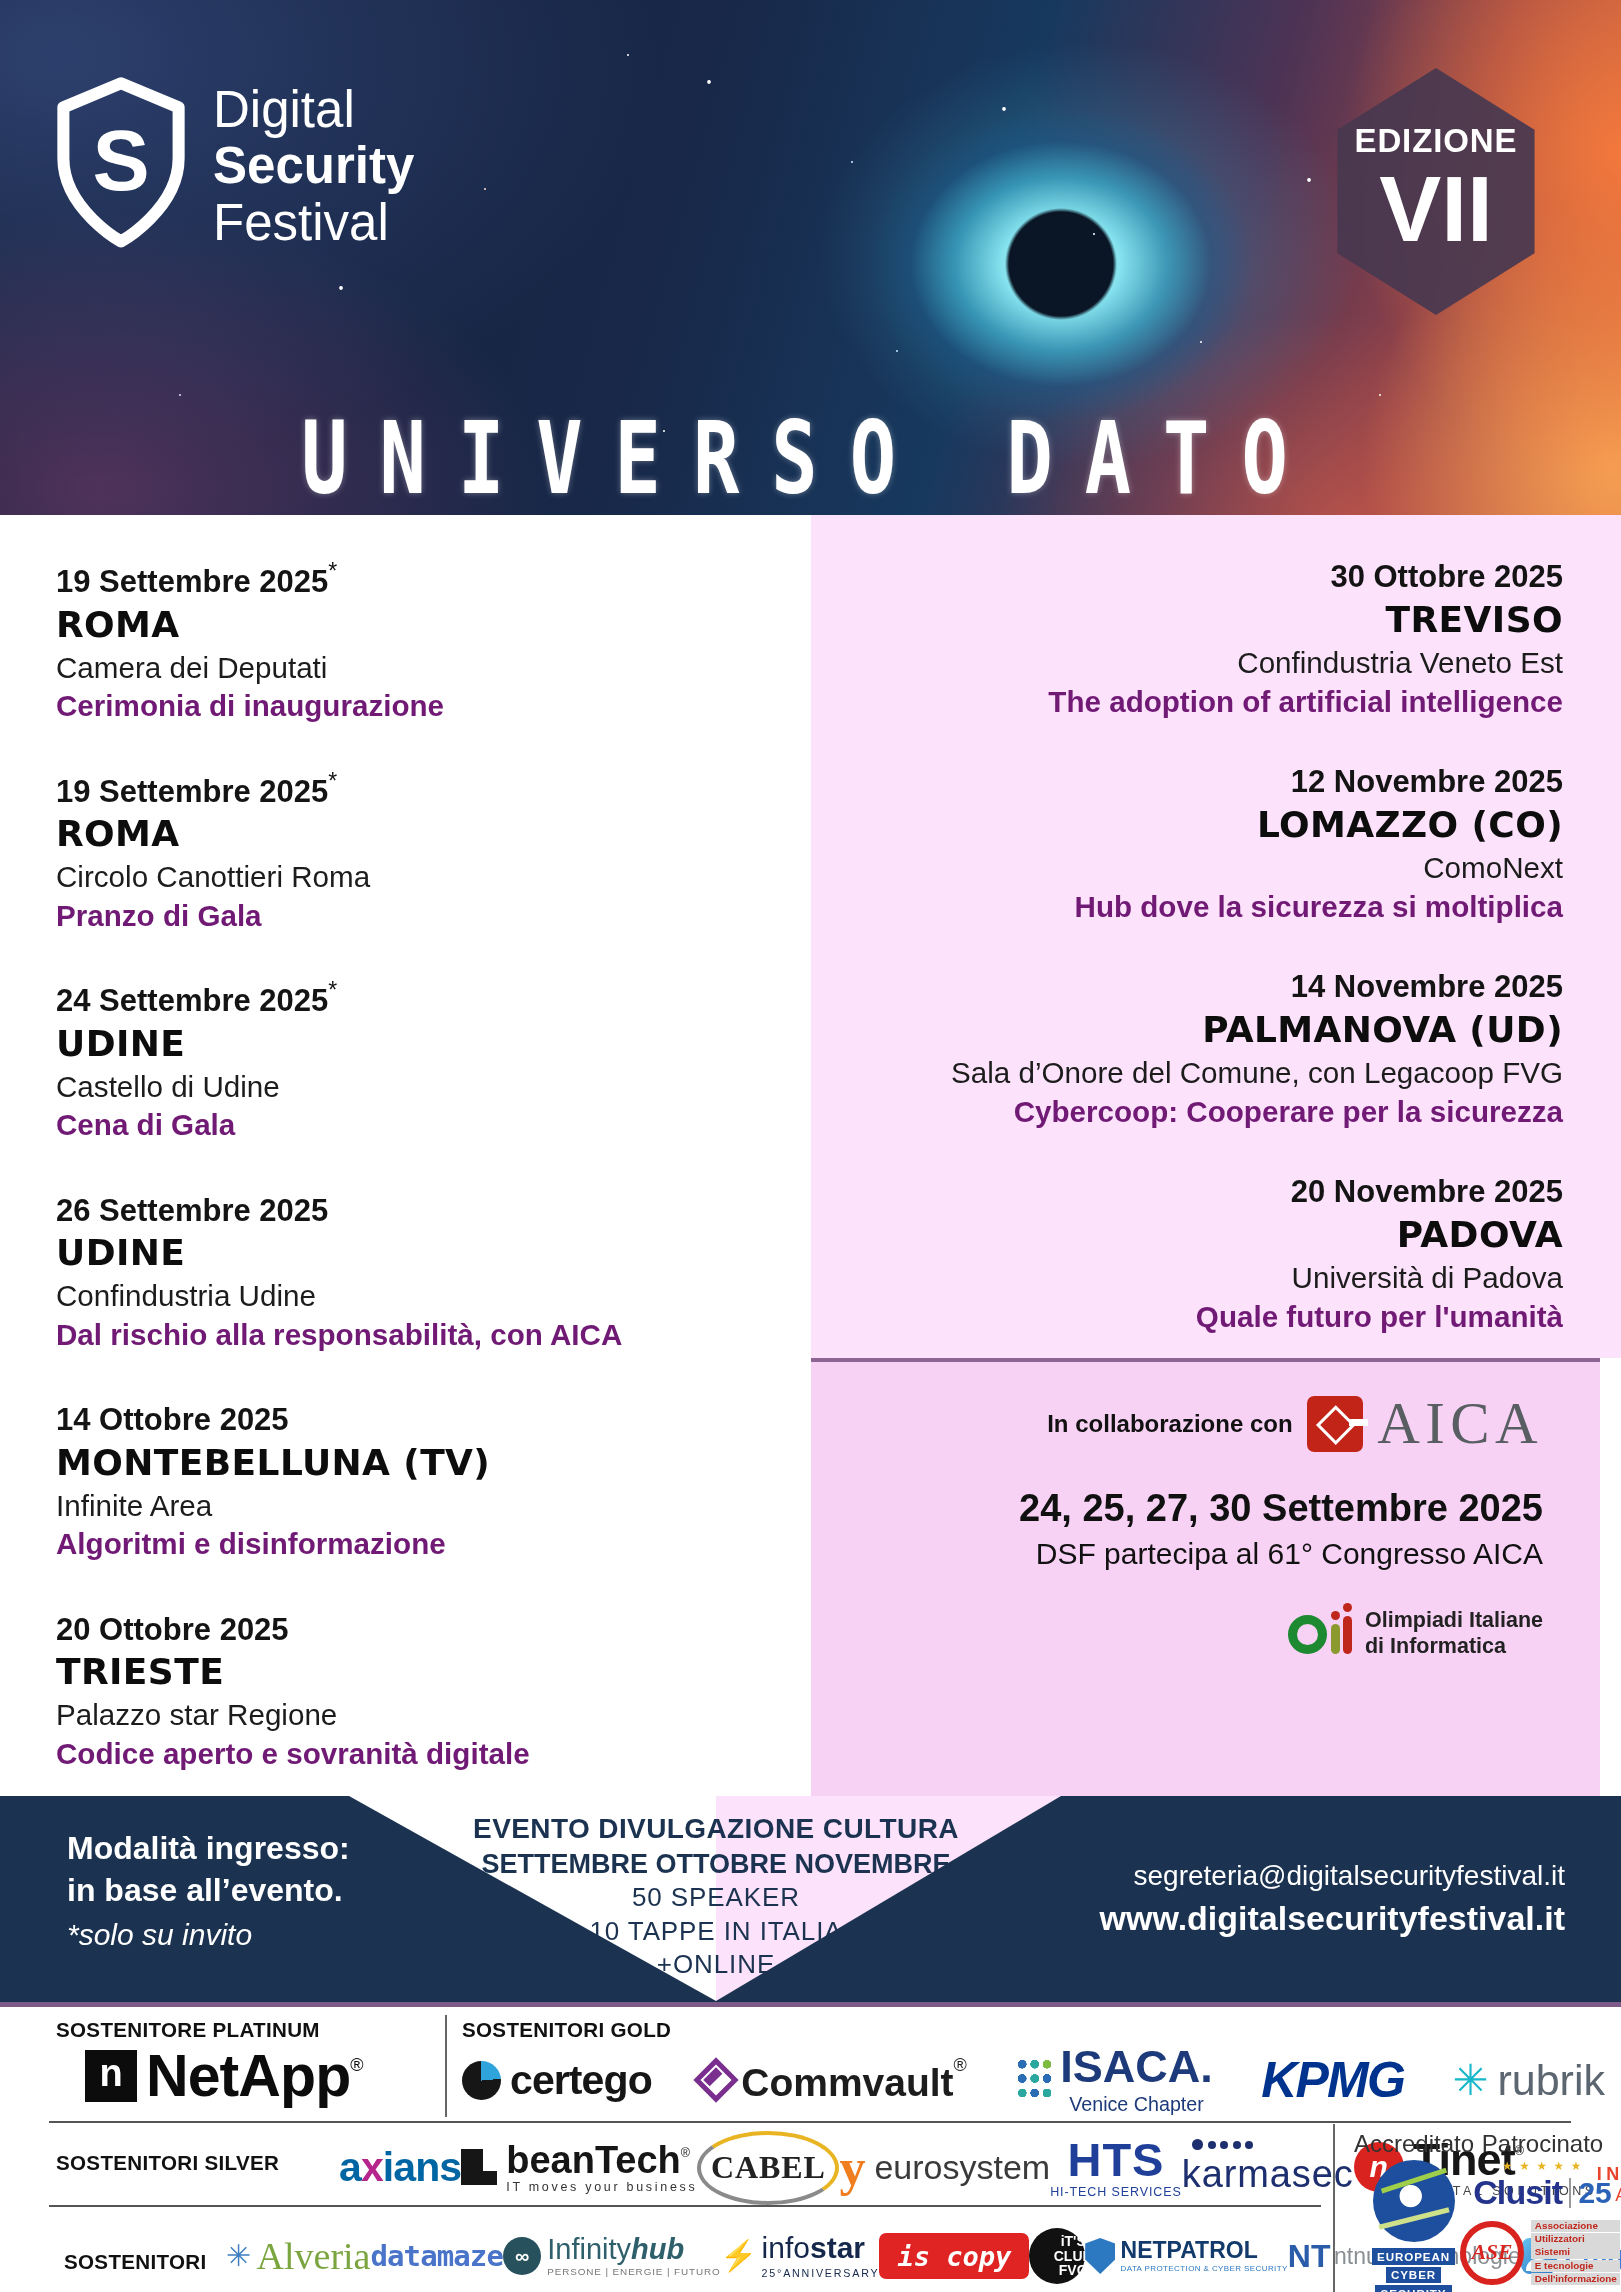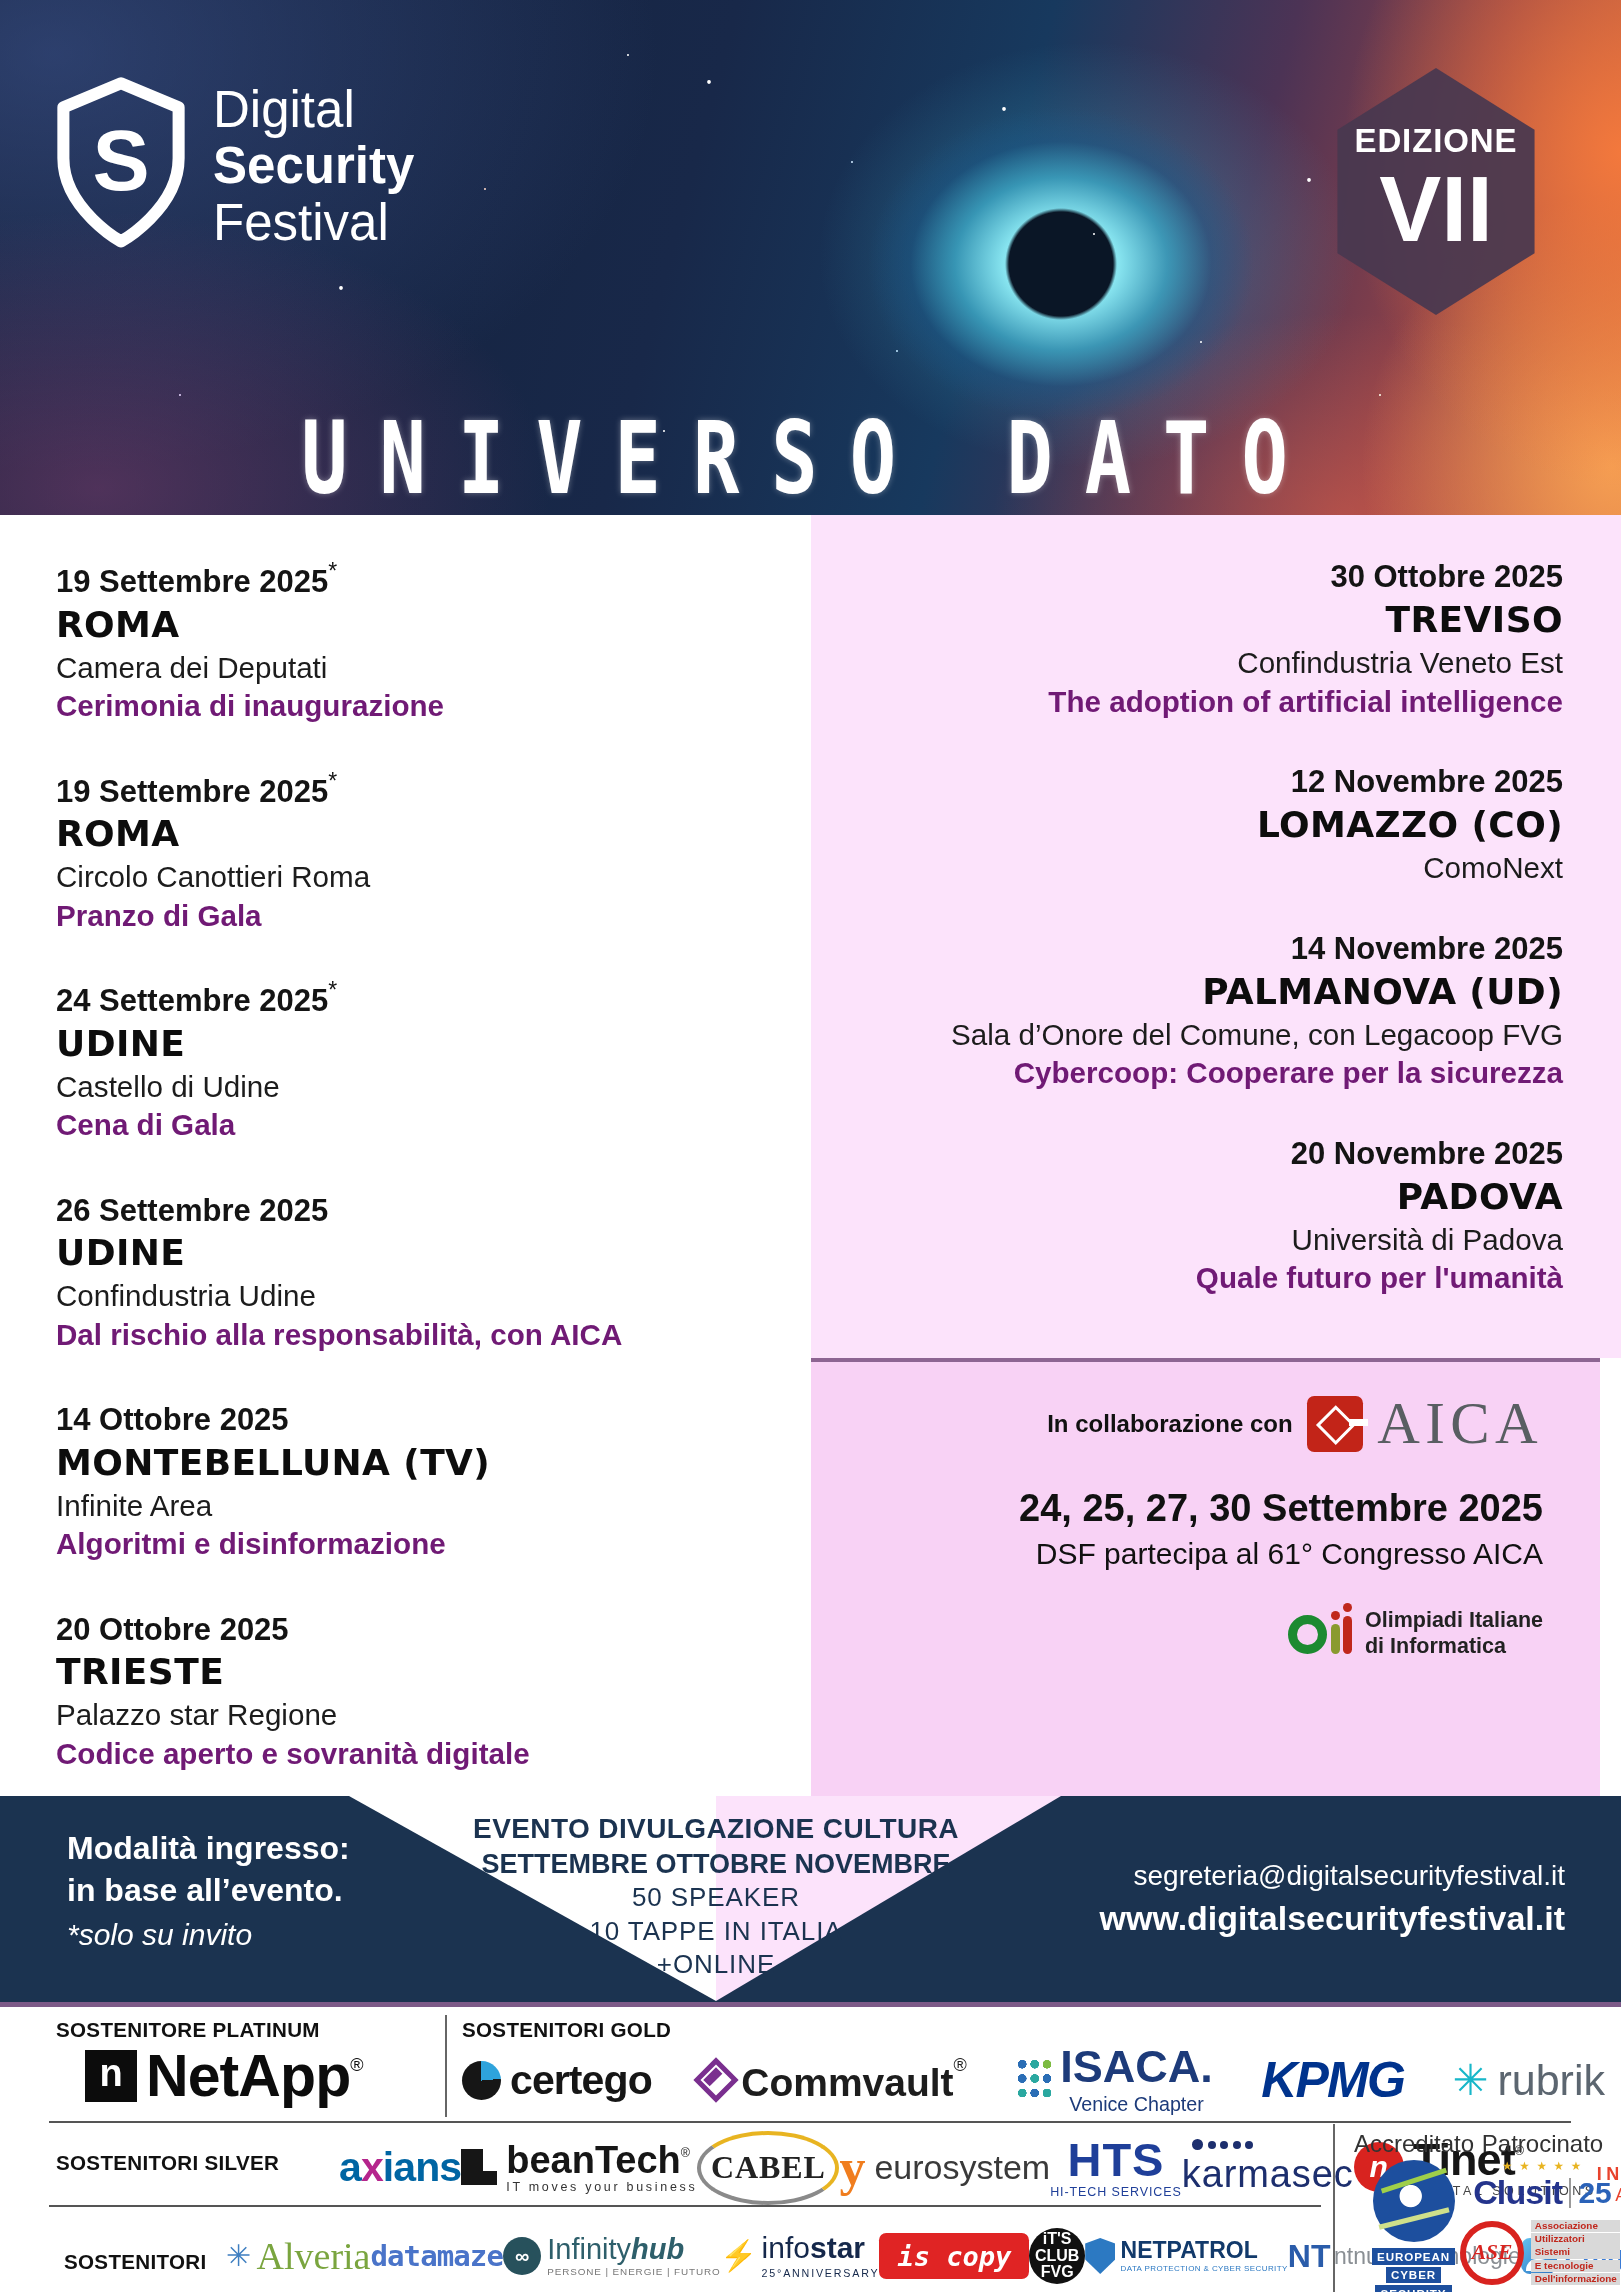--- a/index.html
+++ b/index.html
@@ -153,21 +153,21 @@
   .ih-tx{font-size:29px;color:#2e5f6b;line-height:1;}
   .ih-tx b{font-style:italic;}
   .ih-tag{font-size:9.9px;color:#777;letter-spacing:0.9px;margin-top:2.7px;}
   .if-ic{font-size:30px;color:#2aa3e8;line-height:1;}
   .if-wrap{text-align:left;}
   .if-tx{font-size:30px;color:#15284b;line-height:1;}
   .if-tx b{font-weight:700;}
   .if-tag{font-size:10.7px;color:#15284b;letter-spacing:1.8px;margin-top:4px;}
   .iscopy{background:#e02424;border-radius:7.2px;padding:7.2px 18px;color:#fff;font-size:27px;font-weight:700;font-style:italic;font-family:"DejaVu Sans Mono",monospace;}
   .its{width:56px;height:56px;border-radius:50%;background:#111;color:#fff;display:flex;flex-direction:column;align-items:center;justify-content:center;line-height:1.05;}
-  .its span{font-size:16px;font-weight:700;}
+  .its span{font-size:14px;font-weight:700;padding-left:32px;}
   .np-ic{width:30px;height:36px;background:#2c79c2;clip-path:polygon(50% 0,100% 15%,100% 60%,50% 100%,0 60%,0 15%);}
   .np-wrap{text-align:left;}
   .np-tx{font-size:23px;font-weight:700;color:#123a6b;line-height:1;}
   .np-tag{font-size:8px;color:#2c79c2;letter-spacing:0.4px;margin-top:1.8px;}
   .nt-mk{font-size:32px;font-weight:700;color:#2a5caa;}
   .nt-tx{font-size:23px;color:#8a8f94;}
   .pr-ic{width:36px;height:36px;border-radius:9px;background:linear-gradient(135deg,#63c3f0,#2a6fc0);position:relative;}
   .pr-ic::before{content:"";position:absolute;left:11.6px;top:6.3px;width:12.5px;height:12.5px;border-radius:50%;background:#fff;}
   .pr-ic::after{content:"";position:absolute;left:5.4px;top:20.6px;width:25px;height:12.5px;border-radius:10.7px 10.7px 0 0;background:#fff;}
   .pr-tx{font-size:27px;font-weight:700;color:#3a7bd5;}
@@ -265,20 +265,21 @@
     <div class="evt">
       <div class="date">30 Ottobre 2025</div>
       <div class="city">TREVISO</div>
       <div class="venue">Confindustria Veneto Est</div>
       <div class="title">The adoption of artificial intelligence</div>
     </div>
     <div class="evt">
       <div class="date">12 Novembre 2025</div>
       <div class="city">LOMAZZO (CO)</div>
       <div class="venue">ComoNext</div>
+      <div class="title">Hub dove la sicurezza si moltiplica</div>
     </div>
     <div class="evt">
       <div class="date">14 Novembre 2025</div>
       <div class="city">PALMANOVA (UD)</div>
       <div class="venue">Sala d’Onore del Comune, con Legacoop FVG</div>
       <div class="title">Cybercoop: Cooperare per la sicurezza</div>
     </div>
     <div class="evt">
       <div class="date">20 Novembre 2025</div>
       <div class="city">PADOVA</div>

